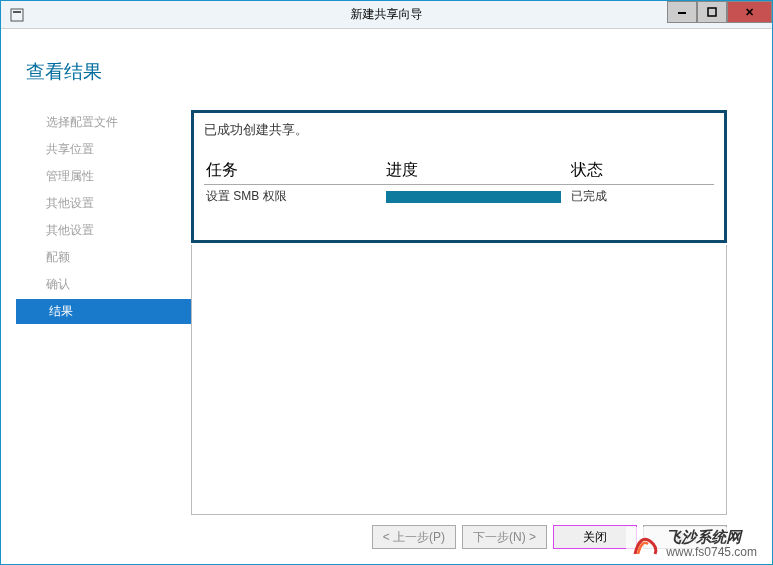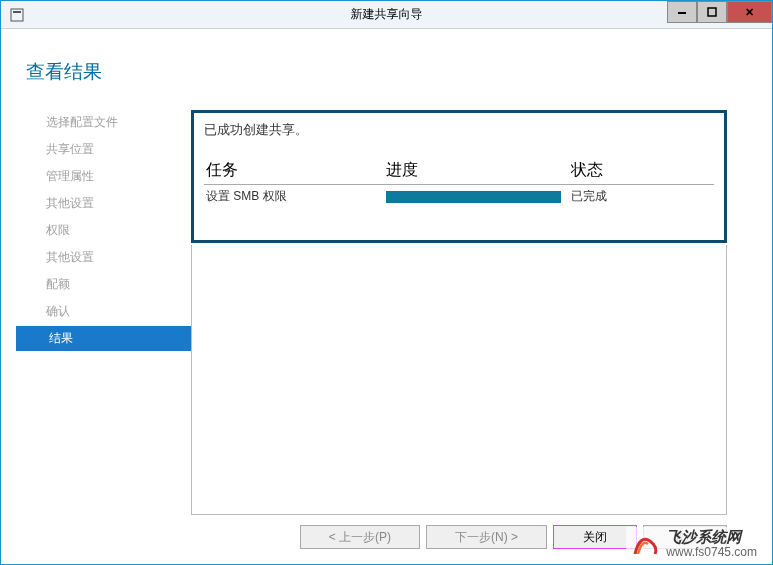--- a/index.html
+++ b/index.html
@@ -156,21 +156,21 @@
       gap: 6px;
     }
     .btn {
       min-width: 84px;
       height: 24px;
       border: 1px solid #aaa;
       background: #efefef;
       font-size: 12px;
       color: #888;
       cursor: default;
-      padding: 0 28px;
+      padding: 0 10px;
     }
     .btn.enabled {
       color: #000;
       border: 1px solid #d946ef;
       cursor: pointer;
     }
     .watermark {
       position: absolute;
       right: 12px;
       bottom: 4px;
@@ -230,21 +230,20 @@
 
   <div class="content">
     <div class="page-title">查看结果</div>
 
     <div class="body">
       <div class="sidebar">
         <div class="sidebar-item">选择配置文件</div>
         <div class="sidebar-item">共享位置</div>
         <div class="sidebar-item">管理属性</div>
         <div class="sidebar-item">其他设置</div>
-        <div class="sidebar-item">权限</div>
         <div class="sidebar-item">其他设置</div>
         <div class="sidebar-item">配额</div>
         <div class="sidebar-item">确认</div>
         <div class="sidebar-item active">结果</div>
       </div>
 
       <div class="main-panel">
         <div class="highlight-box">
           <div class="success-msg">已成功创建共享。</div>
           <table class="result-table">

